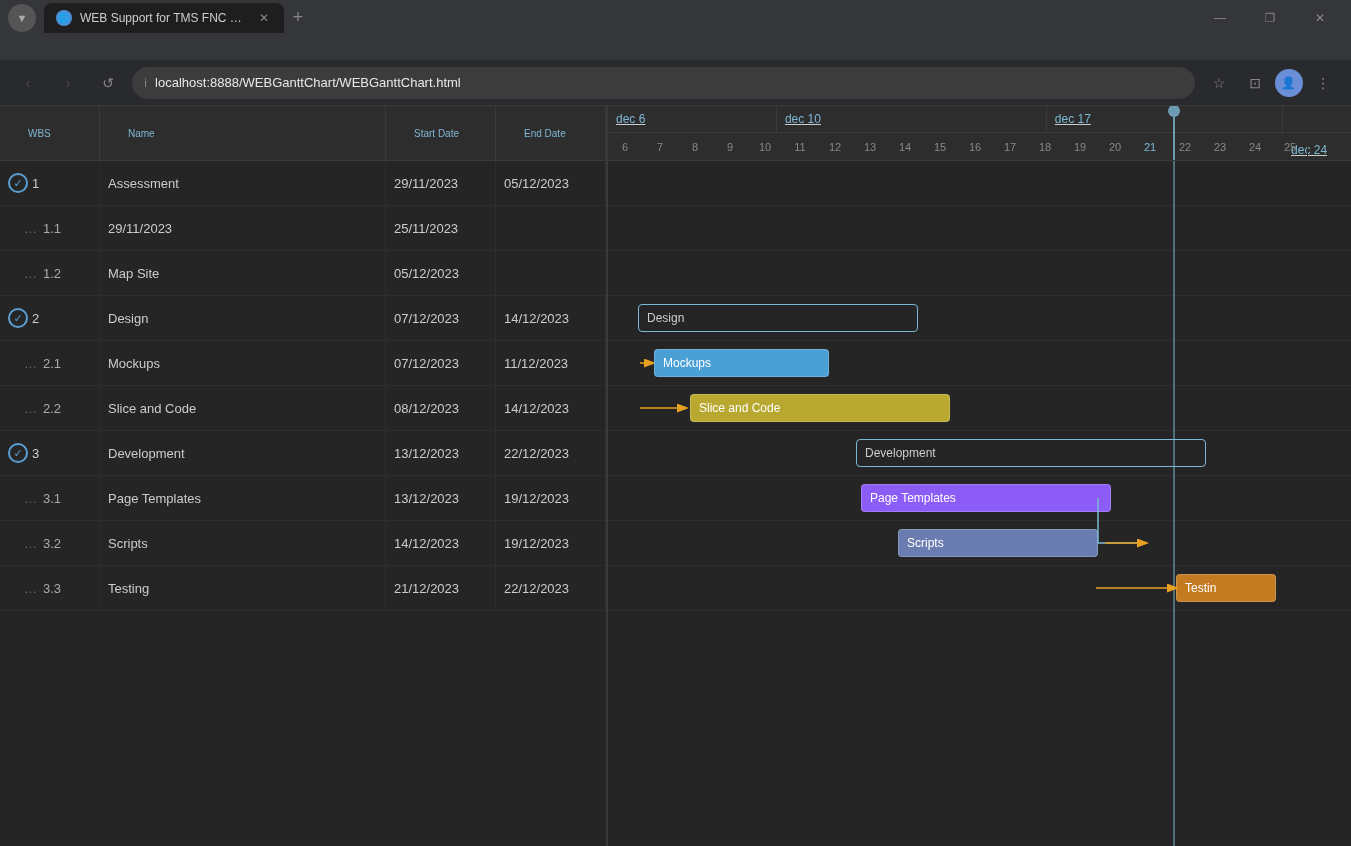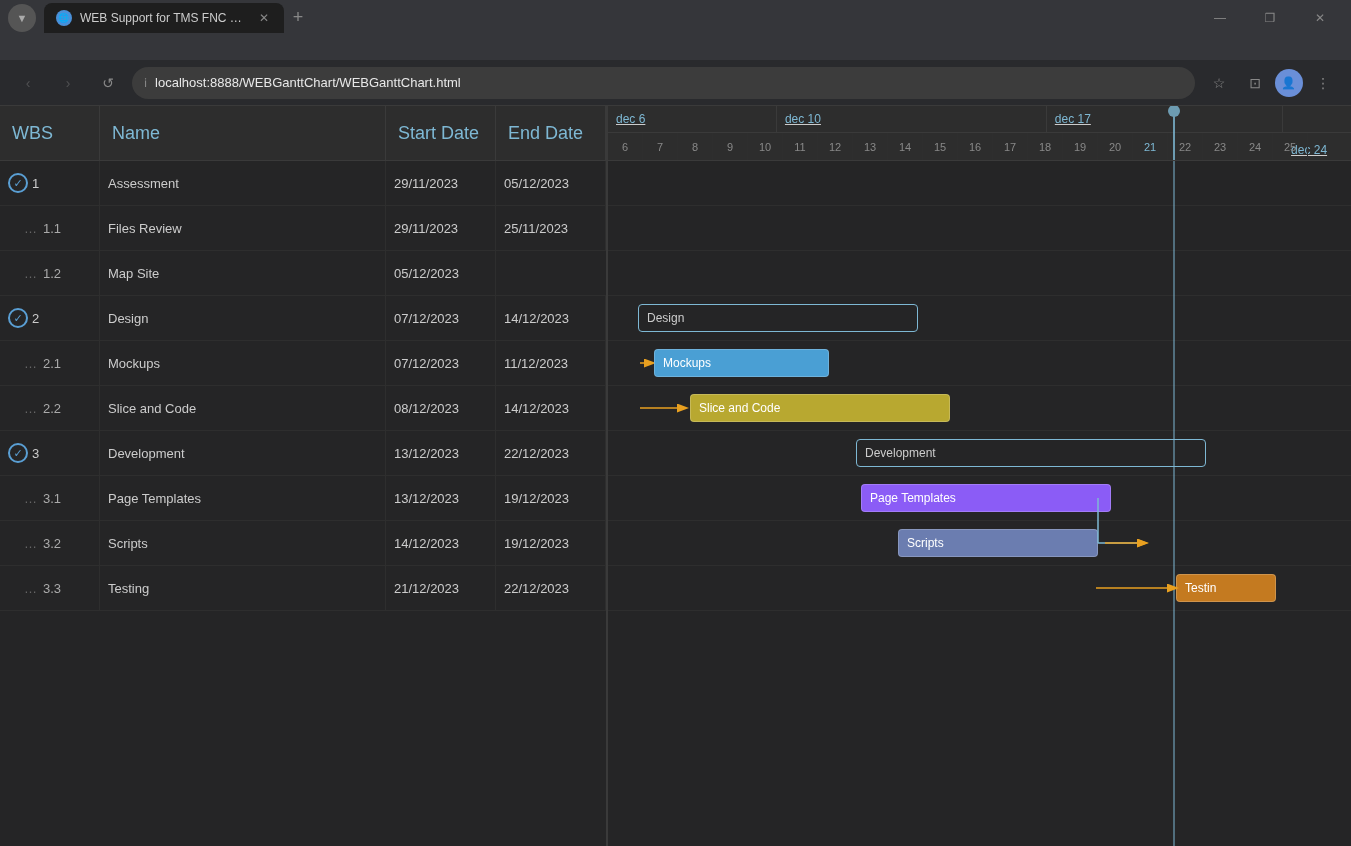--- a/index.html
+++ b/index.html
@@ -27,21 +27,21 @@
     .toolbar-icons { display: flex; align-items: center; gap: 4px; }
     .toolbar-icon-btn { width: 32px; height: 32px; border-radius: 50%; display: flex; align-items: center; justify-content: center; color: #888; cursor: pointer; font-size: 14px; }
     .profile-avatar { width: 28px; height: 28px; border-radius: 50%; overflow: hidden; background: #6a8fd8; display: flex; align-items: center; justify-content: center; color: white; font-size: 12px; }
 
     
     .app-content { display: flex; height: calc(846px - 60px - 45px); background: #252526; }
 
     
     .wbs-panel { width: 608px; flex-shrink: 0; border-right: 2px solid #3a3a3a; display: flex; flex-direction: column; overflow: hidden; }
     .table-header { display: grid; grid-template-columns: 100px 1fr 110px 110px; background: #2d2d2d; border-bottom: 1px solid #3a3a3a; height: 55px; }
-    .th { display: flex; align-items: center; padding: 0 12px; color: #7eb8d4; font-size: 18px; border-right: 1px solid #3a3a3a; }
+    .th { display: flex; align-items: center; padding: 0 28px; color: #7eb8d4; font-size: 10px; border-right: 1px solid #3a3a3a; }
     .table-body { flex: 1; overflow: hidden; }
     .table-row { display: grid; grid-template-columns: 100px 1fr 110px 110px; height: 45px; border-bottom: 1px solid #2e2e2e; }
     .td { display: flex; align-items: center; padding: 0 8px; color: #ccc; font-size: 13px; border-right: 1px solid #2e2e2e; white-space: nowrap; }
     .wbs-cell { padding-left: 8px; gap: 4px; }
     .circle-check { width: 20px; height: 20px; border-radius: 50%; border: 2px solid #5a9fd4; display: flex; align-items: center; justify-content: center; color: #5a9fd4; font-size: 11px; flex-shrink: 0; }
     .indent-1 { padding-left: 24px; color: #aaa; }
     .indent-dots { color: #666; margin-right: 2px; }
 
     
     .gantt-panel { flex: 1; display: flex; flex-direction: column; overflow: hidden; background: #252526; }
@@ -134,23 +134,20 @@
         <div class="td">
             <span>05/12/2023</span>
           </div>
       </div>
 
       <div class="table-row">
         <div class="td wbs-cell indent-1">
           <span class="indent-dots">…</span>
             <span>1.1</span>
         </div>
-        <div class="td">
-            <span>Files Review</span>
-          </div>
         <div class="td">
             <span>29/11/2023</span>
           </div>
         <div class="td">
             <span>25/11/2023</span>
           </div>
       </div>
 
       <div class="table-row">
         <div class="td wbs-cell indent-1">

